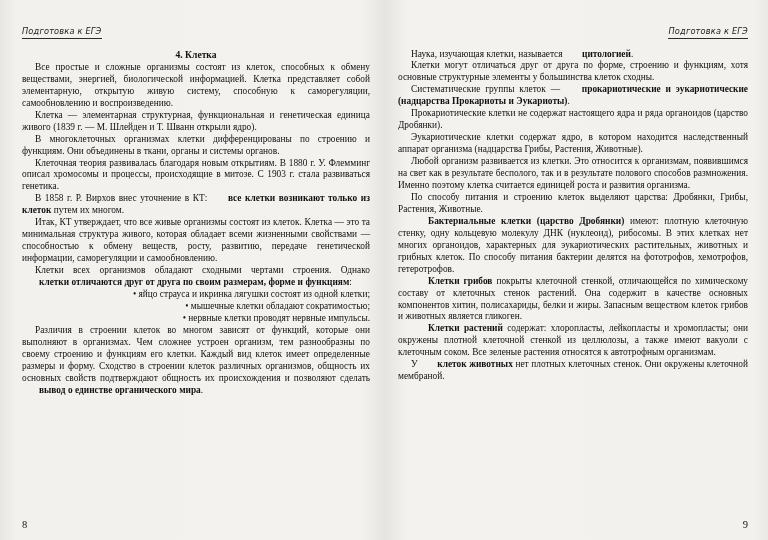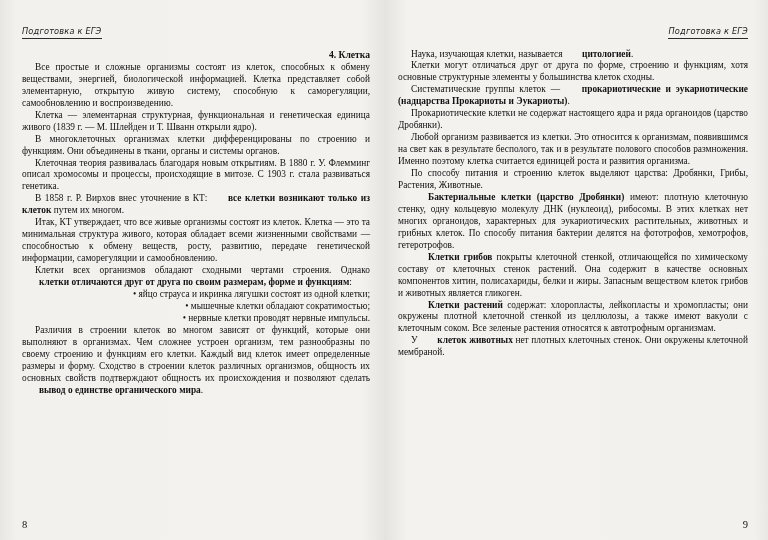--- a/index.html
+++ b/index.html
@@ -54,21 +54,21 @@
     display: flex;
     justify-content: flex-start;
     margin-bottom: 10px;
   }
   .head-row-right {
     display: flex;
     justify-content: flex-end;
     margin-bottom: 10px;
   }
   .section-title {
-    text-align: right;
+    text-align: center;
     font-weight: bold;
     font-size: 9.6px;
     line-height: 12.4px;
     margin: 0 0 1px 0;
   }
   .section-title.two-line {
     font-size: 9.9px;
     line-height: 12.6px;
   }
   .body-col {
@@ -135,20 +135,21 @@
 
   <div class="page page-right">
     <div class="head-row-right">
       <div class="running-head">Подготовка к ЕГЭ</div>
     </div>
     <div class="body-col" id="right-body">
         <p class="para"><span>Наука, изучающая клетки, называется </span><span class="b">цитологией</span><span>.</span></p>
         <p class="para"><span>Клетки могут отличаться друг от друга по форме, строению и функциям, хотя основные структурные элементы у большинства клеток сходны.</span></p>
         <p class="para"><span>Систематические группы клеток — </span><span class="b">прокариотические и эукариотические (надцарства Прокариоты и Эукариоты)</span><span>.</span></p>
         <p class="para"><span>Прокариотические клетки не содержат настоящего ядра и ряда органоидов (царство Дробянки).</span></p>
+        <p class="para"><span>Эукариотические клетки содержат ядро, в котором находится наследственный аппарат организма (надцарства Грибы, Растения, Животные).</span></p>
         <p class="para"><span>Любой организм развивается из клетки. Это относится к организмам, появившимся на свет как в результате бесполого, так и в результате полового способов размножения. Именно поэтому клетка считается единицей роста и развития организма.</span></p>
         <p class="para"><span>По способу питания и строению клеток выделяют царства: Дробянки, Грибы, Растения, Животные.</span></p>
         <p class="para"><span class="b">Бактериальные клетки (царство Дробянки)</span><span> имеют: плотную клеточную стенку, одну кольцевую молекулу ДНК (нуклеоид), рибосомы. В этих клетках нет многих органоидов, характерных для эукариотических растительных, животных и грибных клеток. По способу питания бактерии делятся на фототрофов, хемотрофов, гетеротрофов.</span></p>
         <p class="para"><span class="b">Клетки грибов</span><span> покрыты клеточной стенкой, отличающейся по химическому составу от клеточных стенок растений. Она содержит в качестве основных компонентов хитин, полисахариды, белки и жиры. Запасным веществом клеток грибов и животных является гликоген.</span></p>
         <p class="para"><span class="b">Клетки растений</span><span> содержат: хлоропласты, лейкопласты и хромопласты; они окружены плотной клеточной стенкой из целлюлозы, а также имеют вакуоли с клеточным соком. Все зеленые растения относятся к автотрофным организмам.</span></p>
         <p class="para"><span>У </span><span class="b">клеток животных</span><span> нет плотных клеточных стенок. Они окружены клеточной мембраной.</span></p>
       </div>
     <div class="folio folio-right">9</div>
   </div>
 

